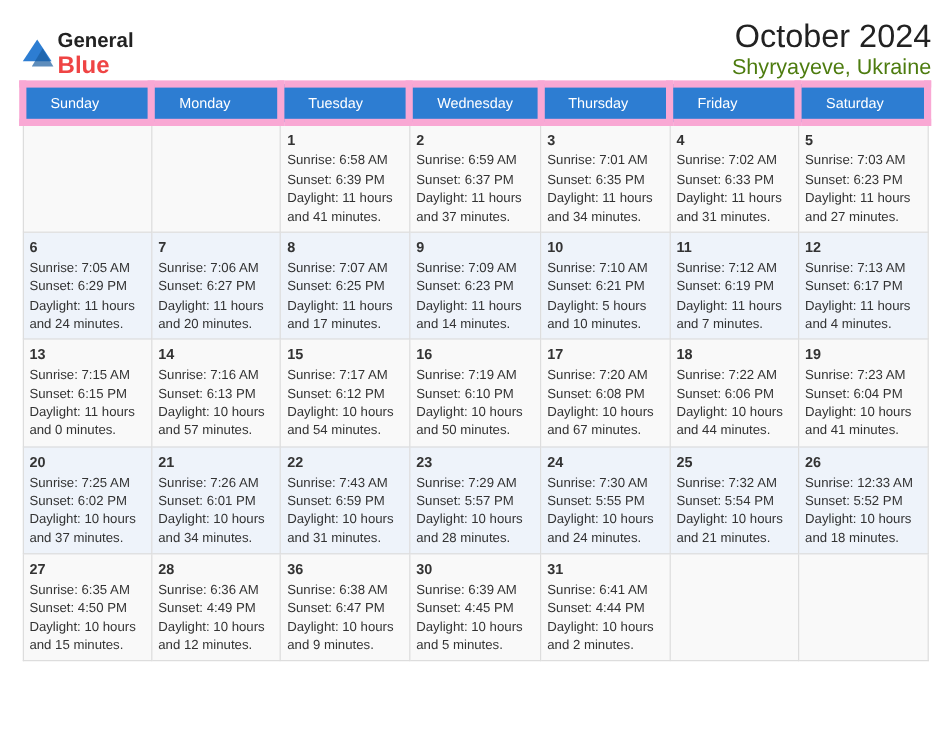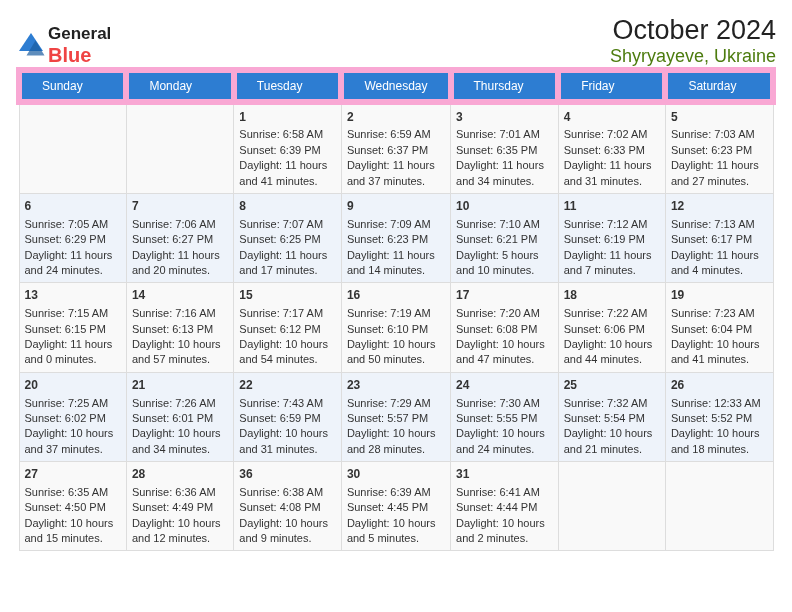--- a/index.html
+++ b/index.html
@@ -215,21 +215,21 @@
         <td>
           <span class="day-num">16</span>
           <div>Sunrise: 7:19 AM</div>
           <div>Sunset: 6:10 PM</div>
           <div>Daylight: 10 hours and 50 minutes.</div>
         </td>
         <td>
           <span class="day-num">17</span>
           <div>Sunrise: 7:20 AM</div>
           <div>Sunset: 6:08 PM</div>
-          <div>Daylight: 10 hours and 47 minutes.</div>
+          <div>Daylight: 10 hours and 67 minutes.</div>
         </td>
         <td>
           <span class="day-num">18</span>
           <div>Sunrise: 7:22 AM</div>
           <div>Sunset: 6:06 PM</div>
           <div>Daylight: 10 hours and 44 minutes.</div>
         </td>
         <td>
           <span class="day-num">19</span>
           <div>Sunrise: 7:23 AM</div>
@@ -290,21 +290,21 @@
         </td>
         <td>
           <span class="day-num">28</span>
           <div>Sunrise: 6:36 AM</div>
           <div>Sunset: 4:49 PM</div>
           <div>Daylight: 10 hours and 12 minutes.</div>
         </td>
         <td>
           <span class="day-num">36</span>
           <div>Sunrise: 6:38 AM</div>
-          <div>Sunset: 4:08 PM</div>
+          <div>Sunset: 6:47 PM</div>
           <div>Daylight: 10 hours and 9 minutes.</div>
         </td>
         <td>
           <span class="day-num">30</span>
           <div>Sunrise: 6:39 AM</div>
           <div>Sunset: 4:45 PM</div>
           <div>Daylight: 10 hours and 5 minutes.</div>
         </td>
         <td>
           <span class="day-num">31</span>

